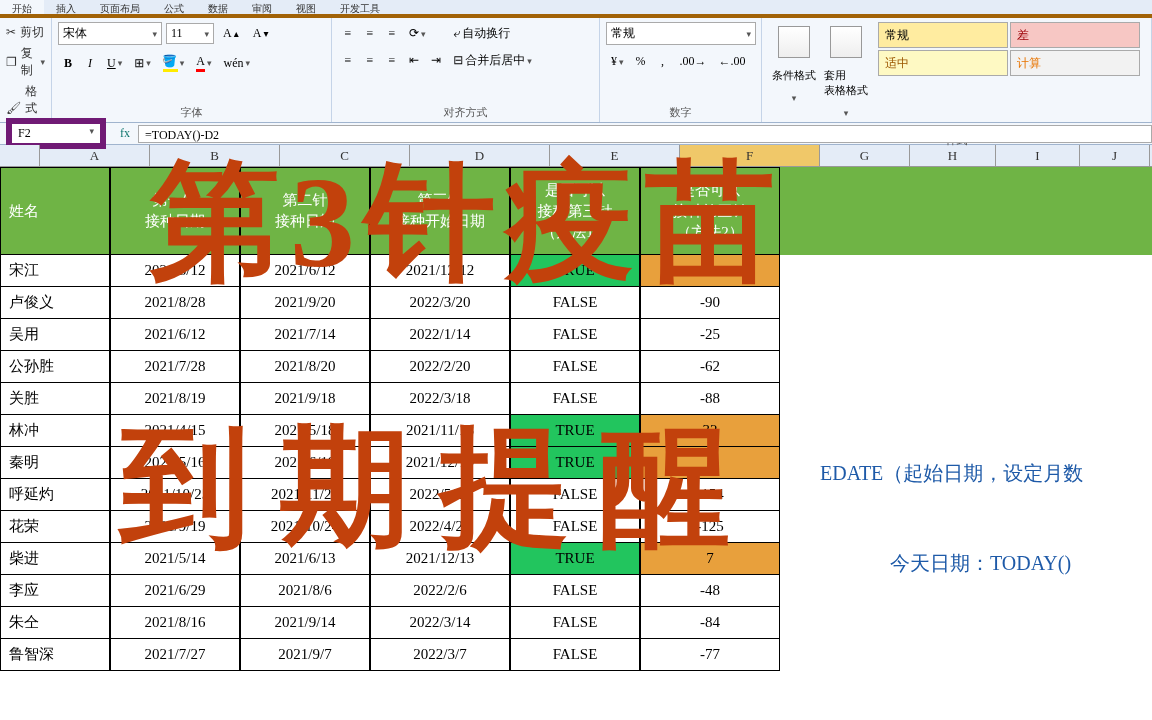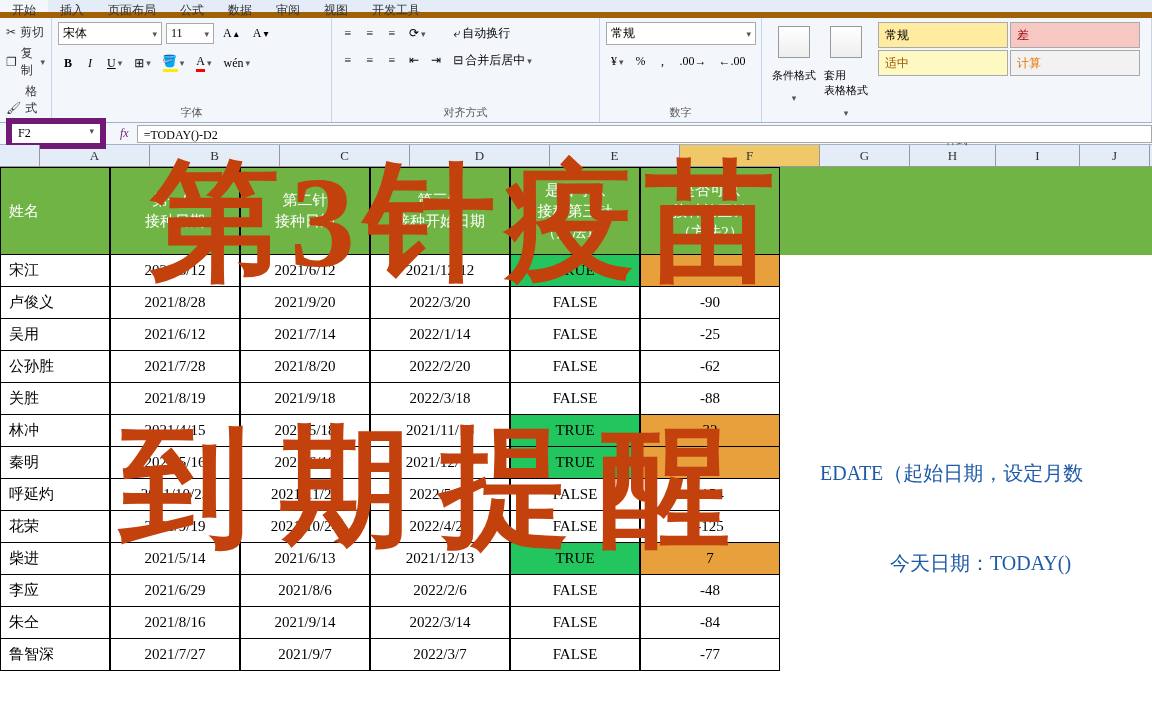--- a/index.html
+++ b/index.html
@@ -1,17 +1,17 @@
 <!DOCTYPE html>
 <html><head>
 <meta charset="utf-8">
 <style>
 *{margin:0;padding:0;box-sizing:border-box;font-family:"SimSun","宋体",serif}
 body{background:#fff;width:1152px;height:720px;overflow:hidden;position:relative}
-.ribbon-tabs{display:flex;background:#e4ecf7;height:18px;font-size:12px;border-bottom:6px solid #a16207}
+.ribbon-tabs{display:flex;background:#e4ecf7;height:18px;font-size:10px;border-bottom:4px solid #a16207}
 .ribbon-tabs span{padding:2px 12px;color:#333}
 .ribbon-tabs .active{background:#f3f7fc}
 .ribbon{display:flex;background:#f3f7fc;height:105px;border-bottom:1px solid #a0b4ce}
 .rg{border-right:1px solid #c5d4e8;padding:4px 6px 2px;display:flex;flex-direction:column;justify-content:space-between}
 .rg-label{font-size:11px;color:#555;text-align:center;margin-top:11px}
 .clip{width:52px}
 .clip-row{font-size:12px;display:flex;align-items:center;gap:4px;padding:2px 0;color:#333}
 .font-group{width:280px}
 .font-top{display:flex;gap:4px;align-items:center;margin-bottom:6px}
 .sel{background:#fff;border:1px solid #aaa;font-size:12px;padding:2px 4px;display:flex;align-items:center;justify-content:space-between}
@@ -21,21 +21,21 @@
 .align-grid{display:flex;flex-direction:column;gap:4px}
 .align-row{display:flex;gap:2px}
 .num-group{width:162px}
 .style-group{flex:1}
 .big-btn{display:flex;flex-direction:column;align-items:center;font-size:11px;padding:4px;gap:10px}
 .big-icon{width:32px;height:32px;border:1px solid #999;background:linear-gradient(#fff,#eee)}
 .style-gallery{display:flex;flex-direction:column;gap:2px;margin-left:6px}
 .style-cell{width:130px;height:26px;border:1px solid #aaa;font-size:12px;display:flex;align-items:center;padding:0 6px}
 .fbar{display:flex;height:22px;border-bottom:1px solid #a0b4ce;background:#f3f7fc;align-items:center;font-size:12px}
 .name-box{width:100px;border:6px solid #701a75;background:#fff;padding:2px 6px;margin:0 6px;display:flex;justify-content:space-between}
-.fx{padding:0 8px;font-style:italic;color:#701a75}
+.fx{padding:0 8px;color:#0f766e}
 .formula{flex:1;background:#fff;border:1px solid #aaa;padding:2px 6px;height:18px}
 .colhdr{display:flex;background:#e4ecf7;border-bottom:1px solid #999;height:22px}
 .rowh{width:40px;border-right:1px solid #999;background:#e4ecf7}
 .ch{border-right:1px solid #999;text-align:center;font-size:13px;color:#333;line-height:22px;font-family:"SimSun"}
 .grid{position:relative}
 .thead{display:flex;background:#6fb445;color:#fff;height:88px}
 .th{border:1px solid #000;display:flex;align-items:center;justify-content:center;font-size:15px;text-align:center;padding:4px;line-height:1.4}
 .trow{display:flex;height:32px}
 .td{border:1px solid #000;border-top:none;display:flex;align-items:center;justify-content:center;font-size:15px;background:#fff;font-family:"SimSun"}
 .td.name{justify-content:flex-start;padding-left:8px}

